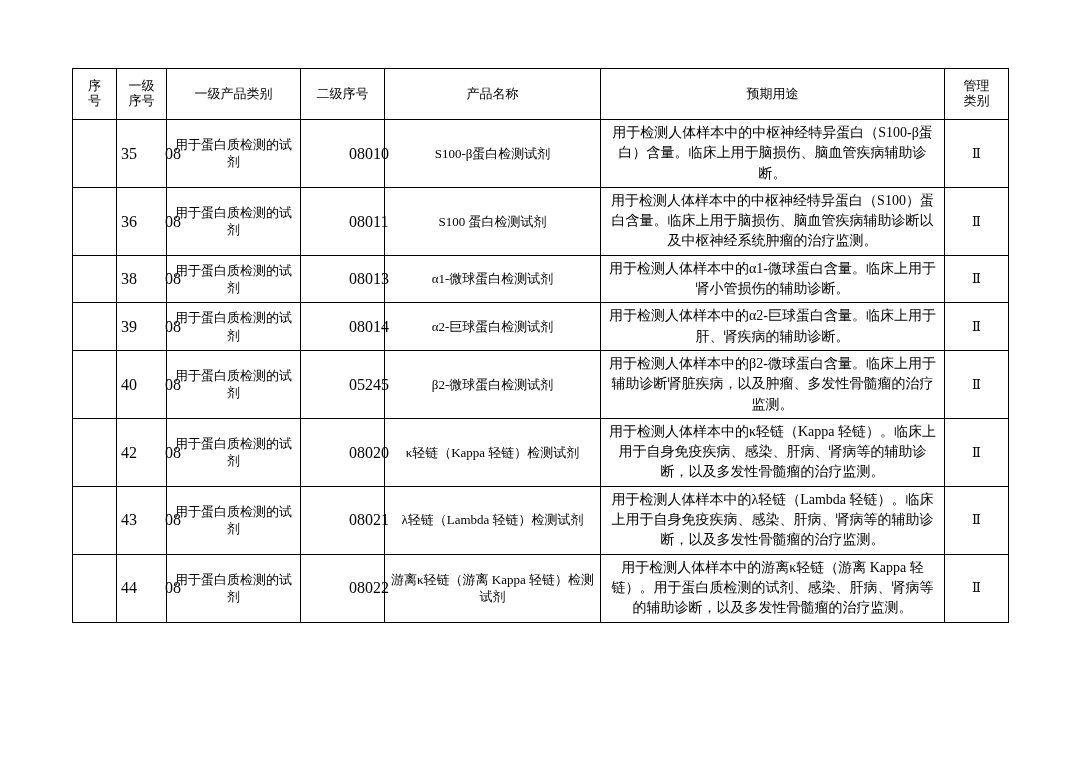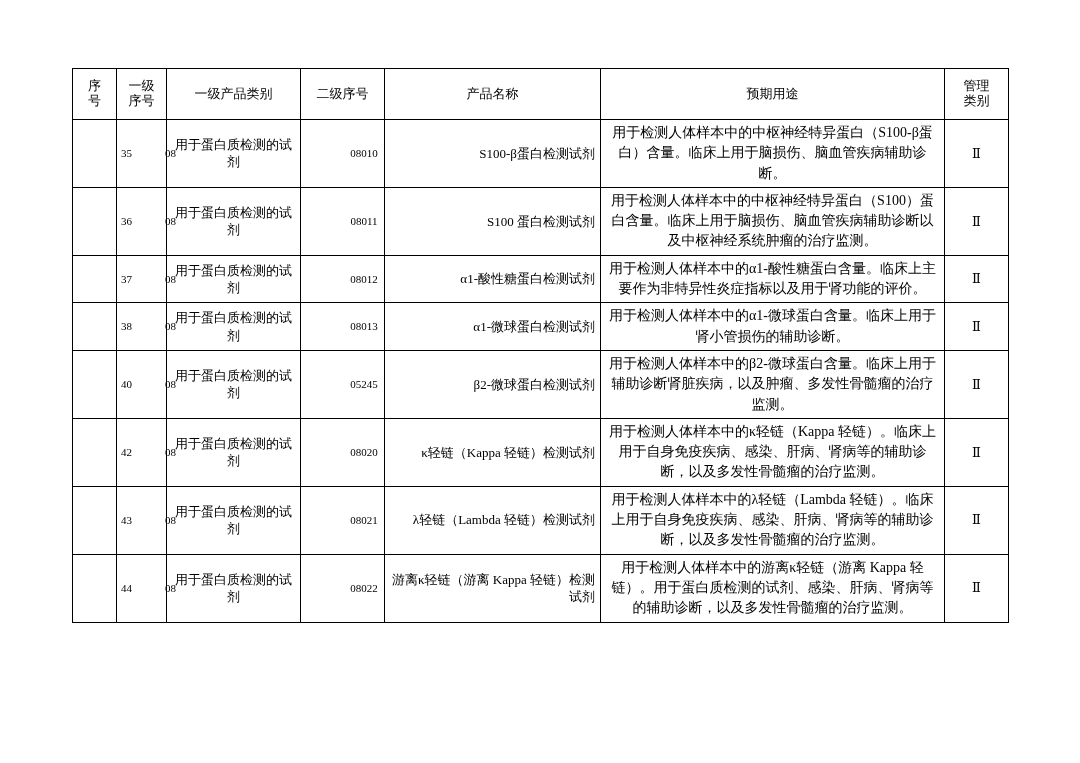--- a/index.html
+++ b/index.html
@@ -56,29 +56,29 @@
   thead .hdr-2line {
     line-height: 1.15;
   }
   tbody td.seq, tbody td.lvl1, tbody td.seq2, tbody td.cls {
     text-align: center;
   }
   tbody td.cat {
     text-align: center;
   }
   tbody td.name {
-    text-align: right;
+    text-align: center;
   }
   tbody td.use {
     text-align: center;
     font-size: 14px;
     line-height: 1.45;
   }
   tbody td.seq, tbody td.lvl1, tbody td.seq2 {
-    font-size: 11px;
+    font-size: 16px;
     padding-left: 48px;
   }
   tbody td.cls {
     font-size: 13px;
   }
 </style>
 </head>
 <body>
 
 <div class="page">
@@ -132,35 +132,35 @@
         <tr>
           <td class="seq">36</td>
           <td class="lvl1">08</td>
           <td class="cat">用于蛋白质检测的试剂</td>
           <td class="seq2">08011</td>
           <td class="name">S100 蛋白检测试剂</td>
           <td class="use">用于检测人体样本中的中枢神经特异蛋白（S100）蛋白含量。临床上用于脑损伤、脑血管疾病辅助诊断以及中枢神经系统肿瘤的治疗监测。</td>
           <td class="cls">Ⅱ</td>
         </tr>
         <tr>
-          <td class="seq">37</td>
-          <td class="lvl1">08</td>
-          <td class="cat">用于蛋白质检测的试剂</td>
-          <td class="seq2">08012</td>
-          <td class="name">α1-酸性糖蛋白检测试剂</td>
-          <td class="use">用于检测人体样本中的α1-酸性糖蛋白含量。临床上主要作为非特异性炎症指标以及用于肾功能的评价。</td>
-          <td class="cls">Ⅱ</td>
-        </tr>
-        <tr>
           <td class="seq">38</td>
           <td class="lvl1">08</td>
           <td class="cat">用于蛋白质检测的试剂</td>
           <td class="seq2">08013</td>
           <td class="name">α1-微球蛋白检测试剂</td>
           <td class="use">用于检测人体样本中的α1-微球蛋白含量。临床上用于肾小管损伤的辅助诊断。</td>
+          <td class="cls">Ⅱ</td>
+        </tr>
+        <tr>
+          <td class="seq">39</td>
+          <td class="lvl1">08</td>
+          <td class="cat">用于蛋白质检测的试剂</td>
+          <td class="seq2">08014</td>
+          <td class="name">α2-巨球蛋白检测试剂</td>
+          <td class="use">用于检测人体样本中的α2-巨球蛋白含量。临床上用于肝、肾疾病的辅助诊断。</td>
           <td class="cls">Ⅱ</td>
         </tr>
         <tr>
           <td class="seq">40</td>
           <td class="lvl1">08</td>
           <td class="cat">用于蛋白质检测的试剂</td>
           <td class="seq2">05245</td>
           <td class="name">β2-微球蛋白检测试剂</td>
           <td class="use">用于检测人体样本中的β2-微球蛋白含量。临床上用于辅助诊断肾脏疾病，以及肿瘤、多发性骨髓瘤的治疗监测。</td>
           <td class="cls">Ⅱ</td>

